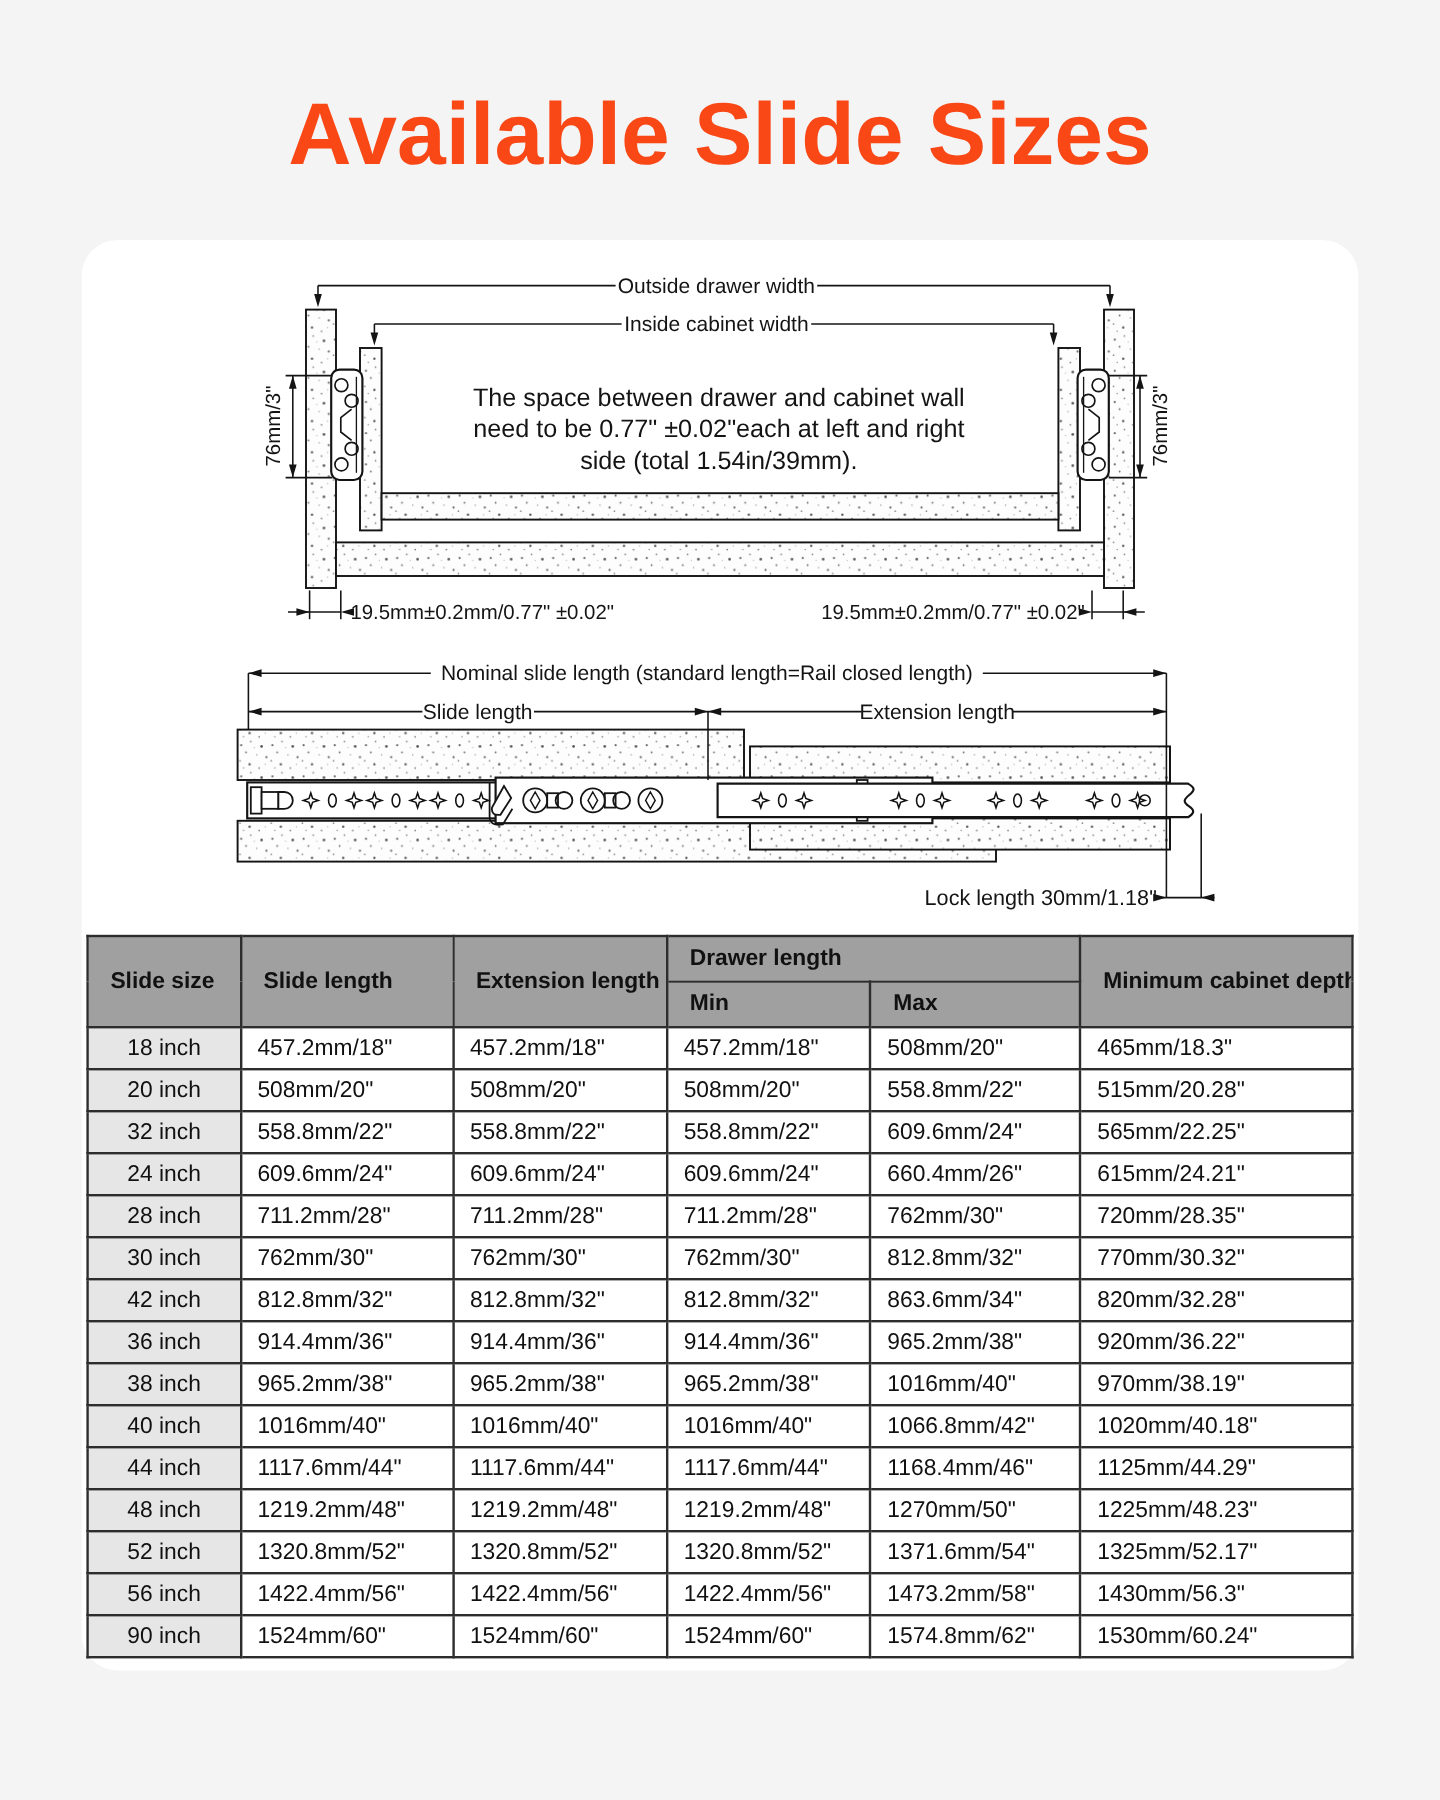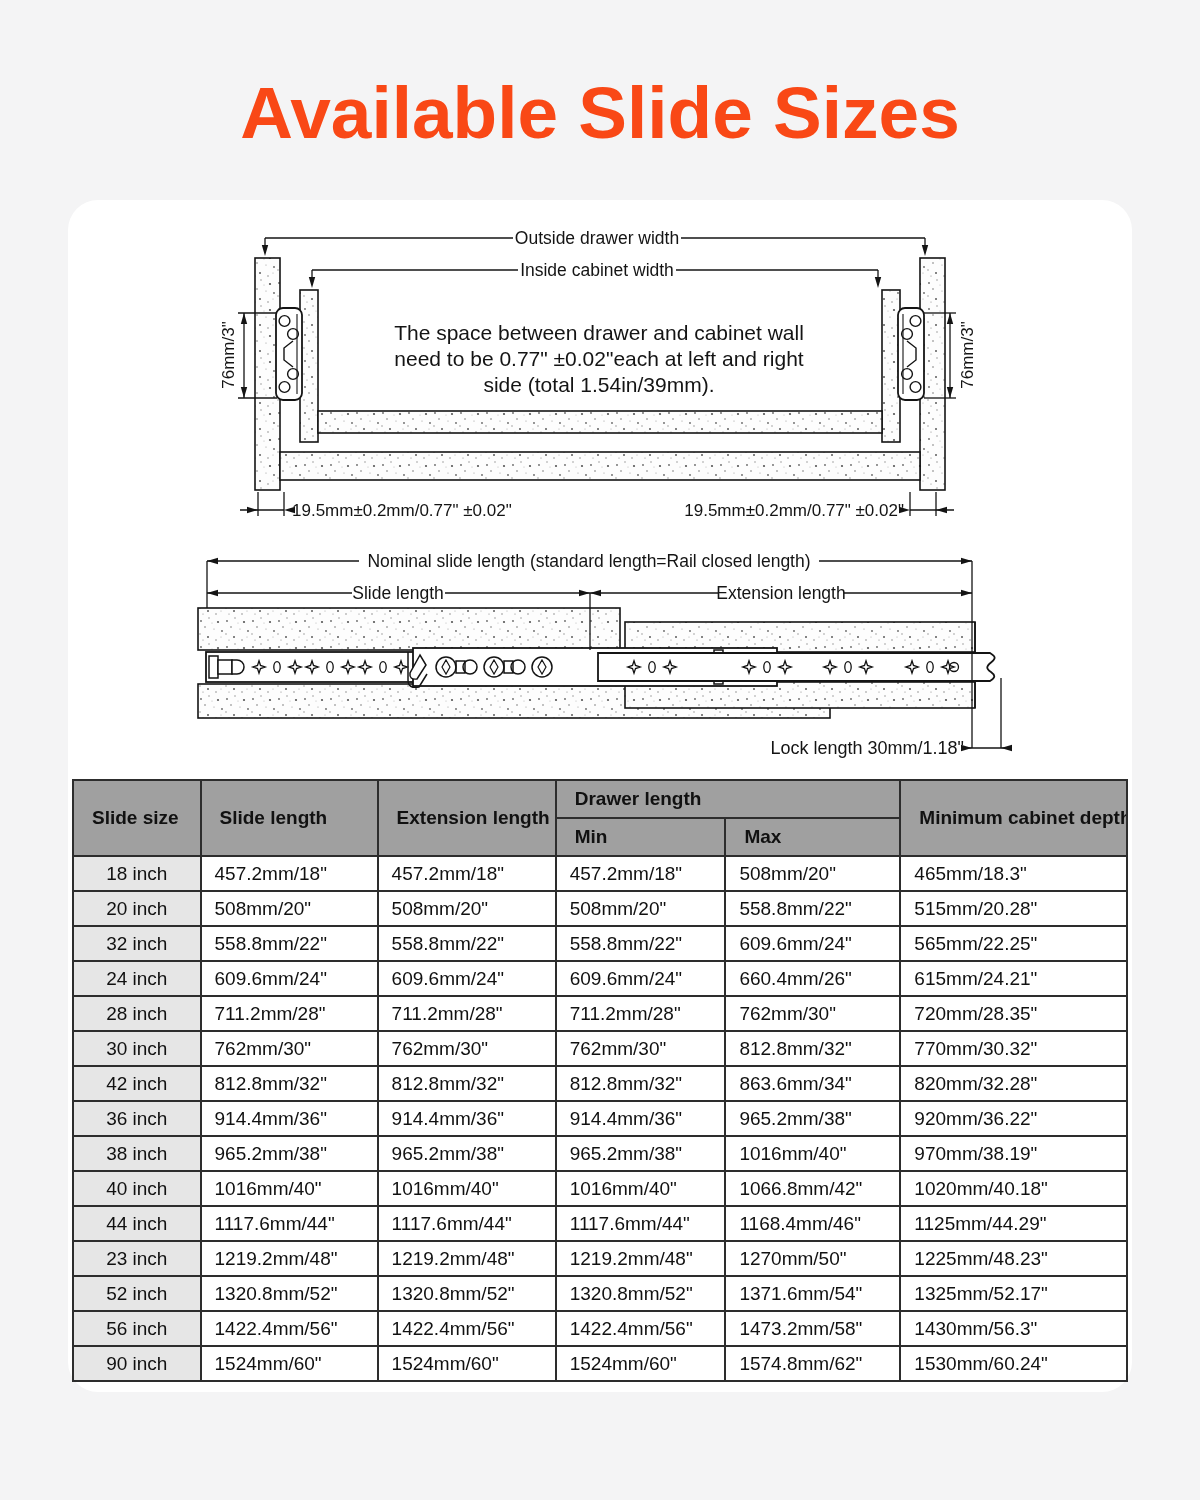--- a/index.html
+++ b/index.html
@@ -338,21 +338,21 @@
       </tr>
       <tr>
         <td class="rowlabel">44 inch</td>
         <td>1117.6mm/44"</td>
         <td>1117.6mm/44"</td>
         <td>1117.6mm/44"</td>
         <td>1168.4mm/46"</td>
         <td>1125mm/44.29"</td>
       </tr>
       <tr>
-        <td class="rowlabel">23 inch</td>
+        <td class="rowlabel">48 inch</td>
         <td>1219.2mm/48"</td>
         <td>1219.2mm/48"</td>
         <td>1219.2mm/48"</td>
         <td>1270mm/50"</td>
         <td>1225mm/48.23"</td>
       </tr>
       <tr>
         <td class="rowlabel">52 inch</td>
         <td>1320.8mm/52"</td>
         <td>1320.8mm/52"</td>

